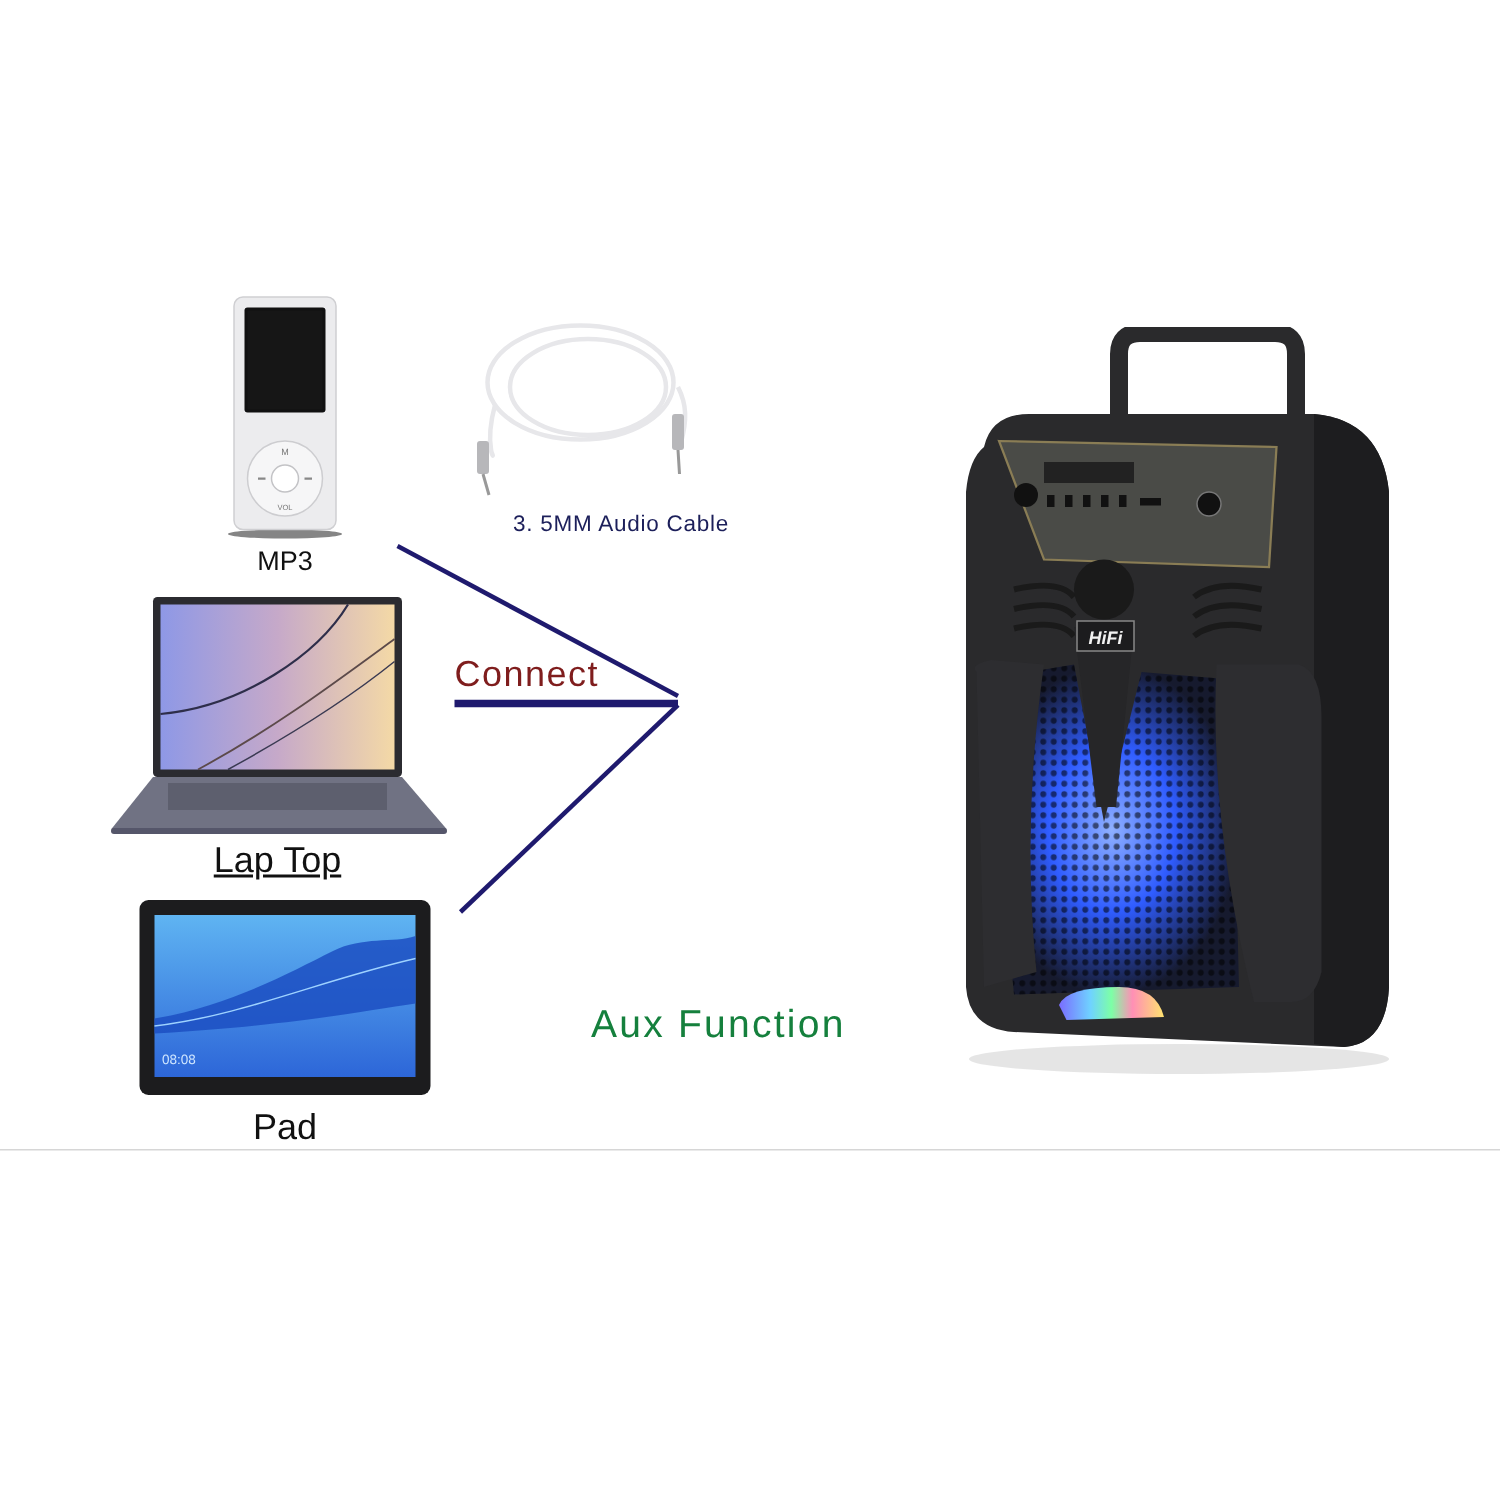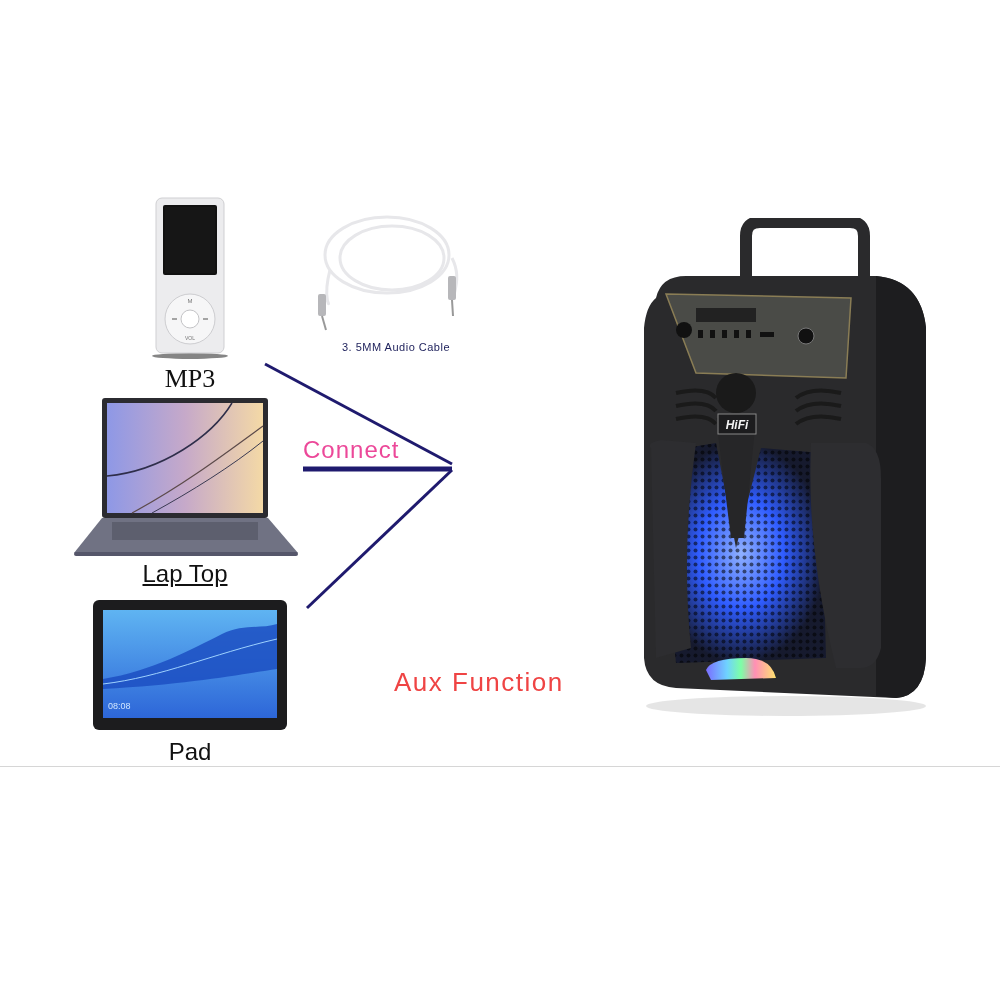--- a/index.html
+++ b/index.html
@@ -1,42 +1,42 @@
 <!DOCTYPE html>
 <html><head>
 <meta charset="utf-8">
 <style>
   html,body{margin:0;padding:0;background:#ffffff;}
   body{width:1000px;height:1000px;position:relative;overflow:hidden;font-family:"Liberation Sans",sans-serif;}
   .abs{position:absolute;text-align:right;}
   .label{position:absolute;color:#111;font-family:"Liberation Sans",sans-serif;font-size:24px;text-align:center;}
-  .cable-label{position:absolute;font-size:11px;color:#1c1f5a;letter-spacing:0.5px;font-family:"Liberation Sans",sans-serif;}
-  .connect-label{position:absolute;font-size:24px;color:#ec4899;font-family:"Liberation Sans",sans-serif;letter-spacing:1px;}
-  .aux-label{position:absolute;font-size:26px;color:#ef4444;font-family:"Liberation Sans",sans-serif;letter-spacing:1.5px;}
+  .cable-label{position:absolute;font-size:15px;color:#1c1f5a;letter-spacing:0.5px;font-family:"Liberation Sans",sans-serif;}
+  .connect-label{position:absolute;font-size:24px;color:#7f1d1d;font-family:"Liberation Sans",sans-serif;letter-spacing:1px;}
+  .aux-label{position:absolute;font-size:26px;color:#15803d;font-family:"Liberation Sans",sans-serif;letter-spacing:1.5px;}
   .divider{position:absolute;left:0;top:766px;width:1000px;height:1px;background:#d6d6d6;}
   svg{display:block;}
 </style>
 </head>
 <body>
 
 <div class="abs" style="left:150px;top:196px;width:80px;height:165px;">
   <svg width="80" height="165" viewBox="0 0 80 165">
     <ellipse cx="40" cy="160" rx="38" ry="3" fill="#333" opacity="0.6"></ellipse>
     <rect x="6" y="2" width="68" height="155" rx="6" fill="#ececee" stroke="#cfcfd2"></rect>
     <rect x="13" y="9" width="54" height="70" rx="2" fill="#111"></rect>
     <rect x="15" y="11" width="50" height="66" fill="#161616"></rect>
     <circle cx="40" cy="123" r="25" fill="#f6f6f7" stroke="#cdcdd0"></circle>
     <circle cx="40" cy="123" r="9" fill="#ffffff" stroke="#c3c3c6"></circle>
     <text x="40" y="107" font-size="6" text-anchor="middle" fill="#777" font-family="Liberation Sans, sans-serif">M</text>
     <text x="40" y="144" font-size="5" text-anchor="middle" fill="#777" font-family="Liberation Sans, sans-serif">VOL</text>
     <line x1="22" y1="123" x2="27" y2="123" stroke="#888" stroke-width="1.5"></line>
     <line x1="53" y1="123" x2="58" y2="123" stroke="#888" stroke-width="1.5"></line>
   </svg>
 </div>
-<div class="label" style="left:140px;top:364px;width:100px;font-size:26px;font-family:Liberation Serif, serif;">MP3</div>
+<div class="label" style="left:140px;top:364px;width:100px;font-size:18px;">MP3</div>
 
 <div class="abs" style="left:312px;top:210px;width:160px;height:130px;">
   <svg width="160" height="130" viewBox="0 0 160 130">
     <g fill="none" stroke="#e7e7ea" stroke-width="3">
       <ellipse cx="75" cy="45" rx="62" ry="38"></ellipse>
       <ellipse cx="80" cy="48" rx="52" ry="32"></ellipse>
       <path d="M18 60 C 10 90, 20 100, 15 90"></path>
       <path d="M140 48 C 146 60, 146 70, 142 85"></path>
     </g>
     <rect x="6" y="84" width="8" height="22" rx="2" fill="#b7b7ba"></rect>

